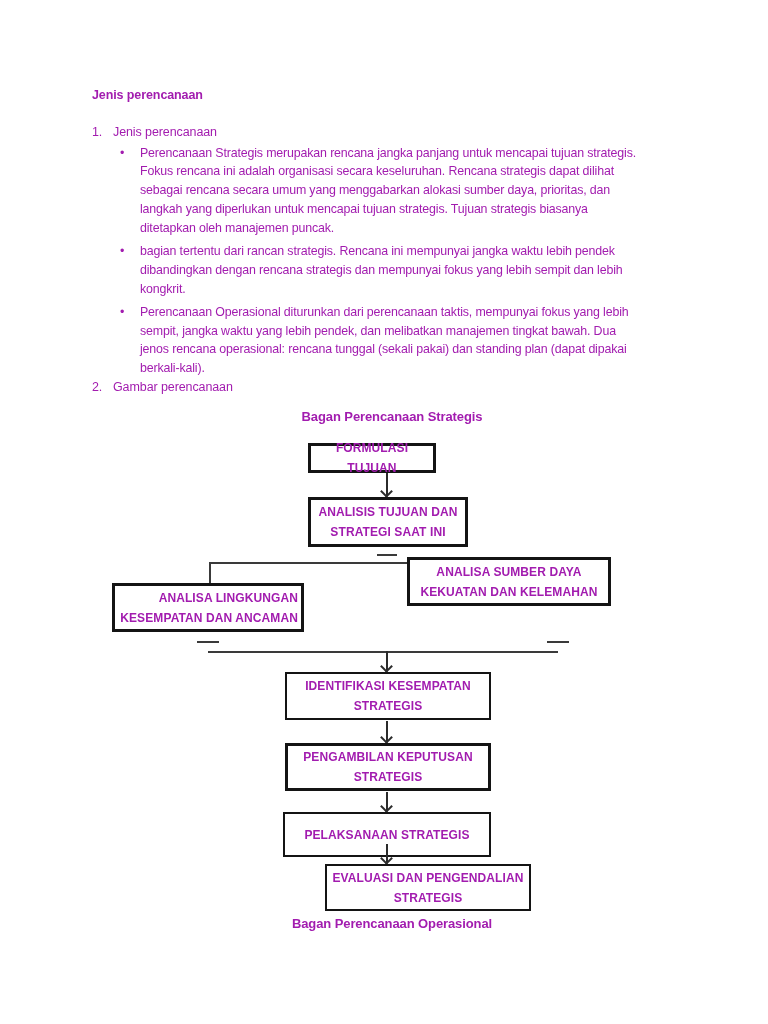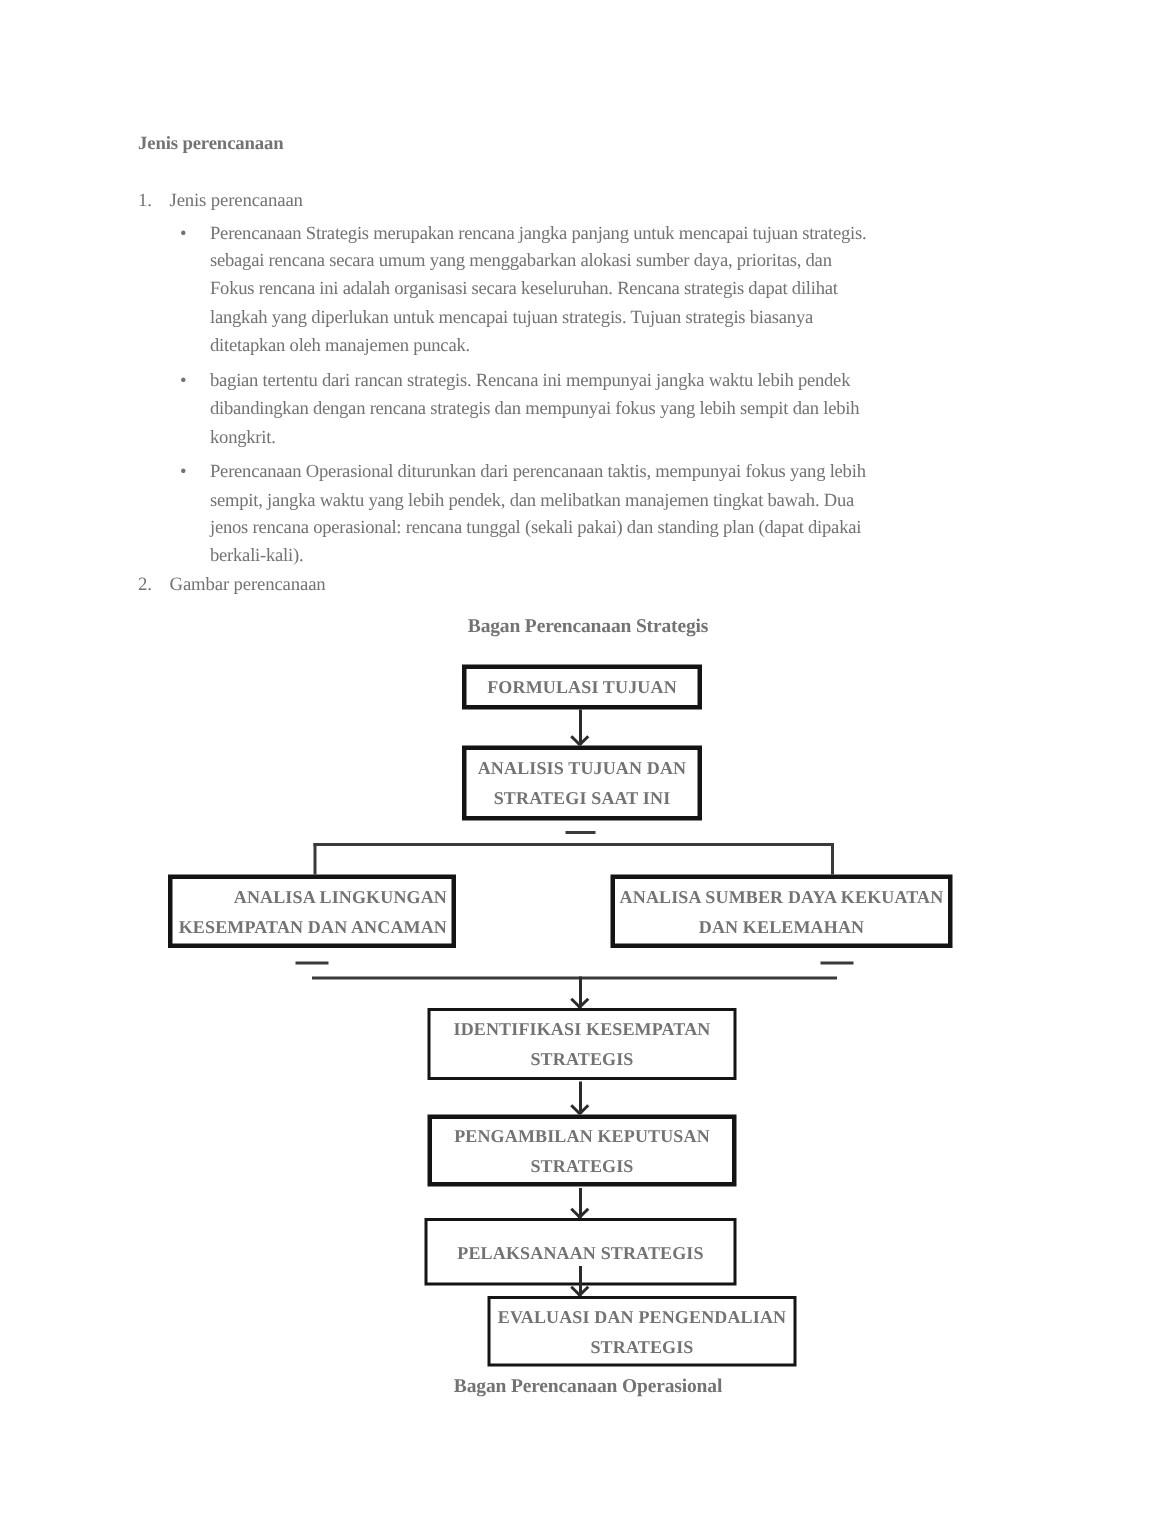--- a/index.html
+++ b/index.html
@@ -1,18 +1,18 @@
 <!DOCTYPE html>
 <html><head>
 <meta charset="utf-8">
 <style>
   html,body { margin:0; padding:0; background:#ffffff; }
   .page {
     position:relative; width:768px; height:1024px; background:#ffffff;
-    font-family:Liberation Serif, serif; color:#737373; overflow:hidden;border-radius:25px;
+    font-family:Liberation Sans, sans-serif; color:#a21caf; overflow:hidden;border-radius:25px;
   }
   
   .doc-text { position:absolute; left:92px; top:88px; width:600px; }
   .doc-heading { font-weight:bold; font-size:12.5px; letter-spacing:-0.1px; }
   .list-item { display:flex; margin-top:23px; font-size:12.5px; letter-spacing:-0.1px; }
   .list-item .num { width:21px; flex:0 0 21px; }
   .bullet { display:flex; margin-top:4.5px; }
   .bullet .marker { flex:0 0 20px; margin-left:28px; font-size:12.5px; line-height:18.8px; }
   .blines { flex:1; }
   .blines > div { font-size:12.4px; line-height:18.8px; letter-spacing:-0.15px; white-space:nowrap; }
@@ -48,22 +48,22 @@
 
     <div class="list-item">
       <span class="num">1.</span>
       <span class="item-title">Jenis perencanaan</span>
     </div>
 
     <div class="bullet">
       <span class="marker">•</span>
       <div class="blines">
         <div>Perencanaan Strategis merupakan rencana jangka panjang untuk mencapai tujuan strategis.</div>
+        <div>Fokus rencana ini adalah organisasi secara keseluruhan. Rencana strategis dapat dilihat</div>
         <div>sebagai rencana secara umum yang menggabarkan alokasi sumber daya, prioritas, dan</div>
-        <div>Fokus rencana ini adalah organisasi secara keseluruhan. Rencana strategis dapat dilihat</div>
         <div>langkah yang diperlukan untuk mencapai tujuan strategis. Tujuan strategis biasanya</div>
         <div>ditetapkan oleh manajemen puncak.</div>
       </div>
     </div>
 
     <div class="bullet">
       <span class="marker">•</span>
       <div class="blines">
         <div>bagian tertentu dari rancan strategis. Rencana ini mempunyai jangka waktu lebih pendek</div>
         <div>dibandingkan dengan rencana strategis dan mempunyai fokus yang lebih sempit dan lebih</div>
@@ -84,38 +84,38 @@
     <div class="list-item second">
       <span class="num">2.</span>
       <span class="item-title">Gambar perencanaan</span>
     </div>
   </div>
 
   <div class="flowchart">
 
     <div class="fc-title" style="left:212px; top:409px; width:360px;">Bagan Perencanaan Strategis</div>
 
-    <div class="fc-box" style="left:308px; top:443px; width:160px; height:30px;">
+    <div class="fc-box" style="left:308px; top:443px; width:128px; height:30px;">
       <span>FORMULASI TUJUAN</span>
     </div>
     <div class="fc-arrow" style="left:386px; top:473px; height:22px;"></div>
 
     <div class="fc-box" style="left:308px; top:497px; width:160px; height:50px;">
       <span>ANALISIS TUJUAN DAN STRATEGI SAAT INI</span>
     </div>
 
     <div class="fc-dash" style="left:377px; top:554px; width:20px;"></div>
     <div class="fc-line" style="left:209px; top:562px; width:347px; height:1.6px;"></div>
     <div class="fc-line" style="left:209px; top:562px; width:1.6px; height:22px;"></div>
     <div class="fc-line" style="left:554px; top:562px; width:1.6px; height:22px;"></div>
 
     <div class="fc-box" style="left:112px; top:583px; width:192px; height:49px;text-align:right;">
       <span>ANALISA LINGKUNGAN KESEMPATAN DAN ANCAMAN</span>
     </div>
-    <div class="fc-box" style="left:407px; top:583px; width:228px; height:49px;">
+    <div class="fc-box" style="left:407px; top:557px; width:204px; height:49px;">
       <span>ANALISA SUMBER DAYA KEKUATAN DAN KELEMAHAN</span>
     </div>
 
     <div class="fc-dash" style="left:197px; top:641px; width:22px;"></div>
     <div class="fc-dash" style="left:547px; top:641px; width:22px;"></div>
     <div class="fc-line" style="left:208px; top:651px; width:350px; height:1.6px;"></div>
     <div class="fc-arrow" style="left:386px; top:651px; height:19px;"></div>
 
     <div class="fc-box thin" style="left:285px; top:672px; width:206px; height:48px;">
       <span>IDENTIFIKASI KESEMPATAN STRATEGIS</span>

